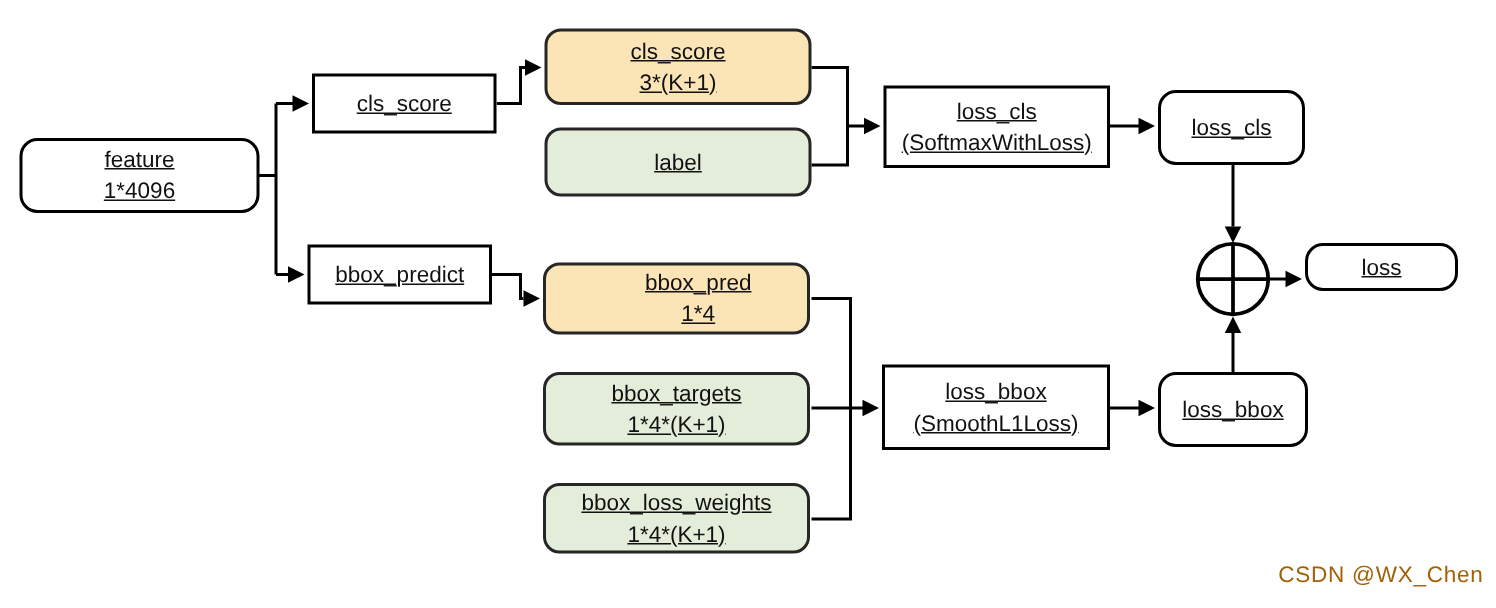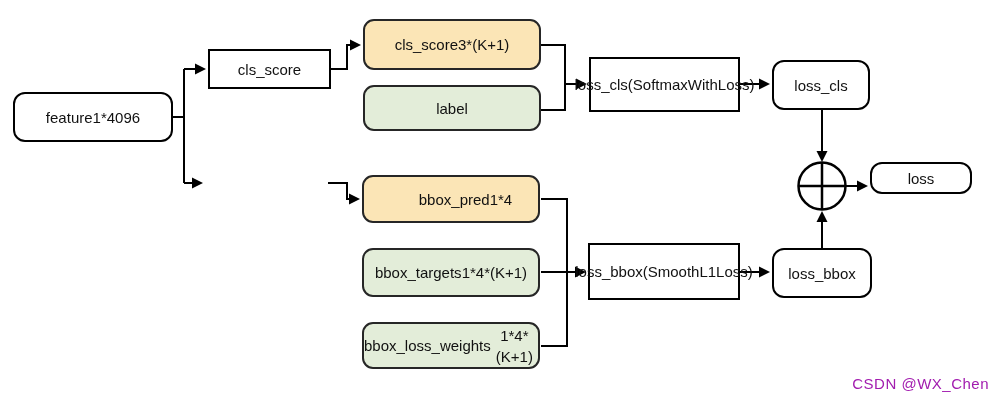--- a/index.html
+++ b/index.html
@@ -8,47 +8,48 @@
     width:997px;height:405px;
     background:#ffffff;
     font-family:"Liberation Sans", sans-serif;
     color:#111111;
     overflow:hidden;
   }
   .node{
     position:absolute;
     box-sizing:border-box;
     display:flex;
-    flex-direction:row;
+    flex-direction:column;
     align-items:center;
     justify-content:center;
     text-align:center;
     font-size:15px;
     line-height:21px;
     background:#ffffff;
     border:2px solid #000000;
+    text-decoration:underline;
   }
   .rect{border-radius:0;}
   .rounded{border-radius:12px;}
   .blob{border:2px solid #262626;border-radius:11px;}
   .blob-yellow{background:#FBE5B6;}
   .blob-green{background:#E3EDD9;}
   #edges{
     position:absolute;left:0;top:0;width:997px;height:405px;
     pointer-events:none;
   }
   #edges path, #edges circle{stroke:#000000;stroke-width:2;fill:none;}
   #edges .cross{stroke-width:2.5;}
   #edges polygon{fill:#000000;stroke:none;}
   .watermark{
     position:absolute;
     right:8px;top:375px;
     font-size:15px;
     letter-spacing:0.5px;
-    color:#a21caf;
+    color:#a16207;
   }
 </style>
 </head>
 <body>
 
 <div id="canvas">
 
   <svg id="edges" viewBox="0 0 997 405">
 
     <path d="M160,117 H184 M184,69 V183 M184,69 H196 M184,183 H193"></path>
@@ -90,20 +91,23 @@
 
   <div class="node rounded" style="left:13px;top:92px;width:160px;height:50px;">
     <span>feature</span>
     <span>1*4096</span>
   </div>
 
   <div class="node rect" style="left:208px;top:49px;width:123px;height:40px;">
     <span>cls_score</span>
   </div>
 
+  <div class="node rect" style="left:205px;top:163px;width:123px;height:40px;">
+    <span>bbox_predict</span>
+  </div>
 
   <div class="node blob blob-yellow" style="left:363px;top:19px;width:178px;height:51px;">
     <span>cls_score</span>
     <span>3*(K+1)</span>
   </div>
 
   <div class="node blob blob-green" style="left:363px;top:85px;width:178px;height:46px;align-items:center;">
     <span>label</span>
   </div>
 

